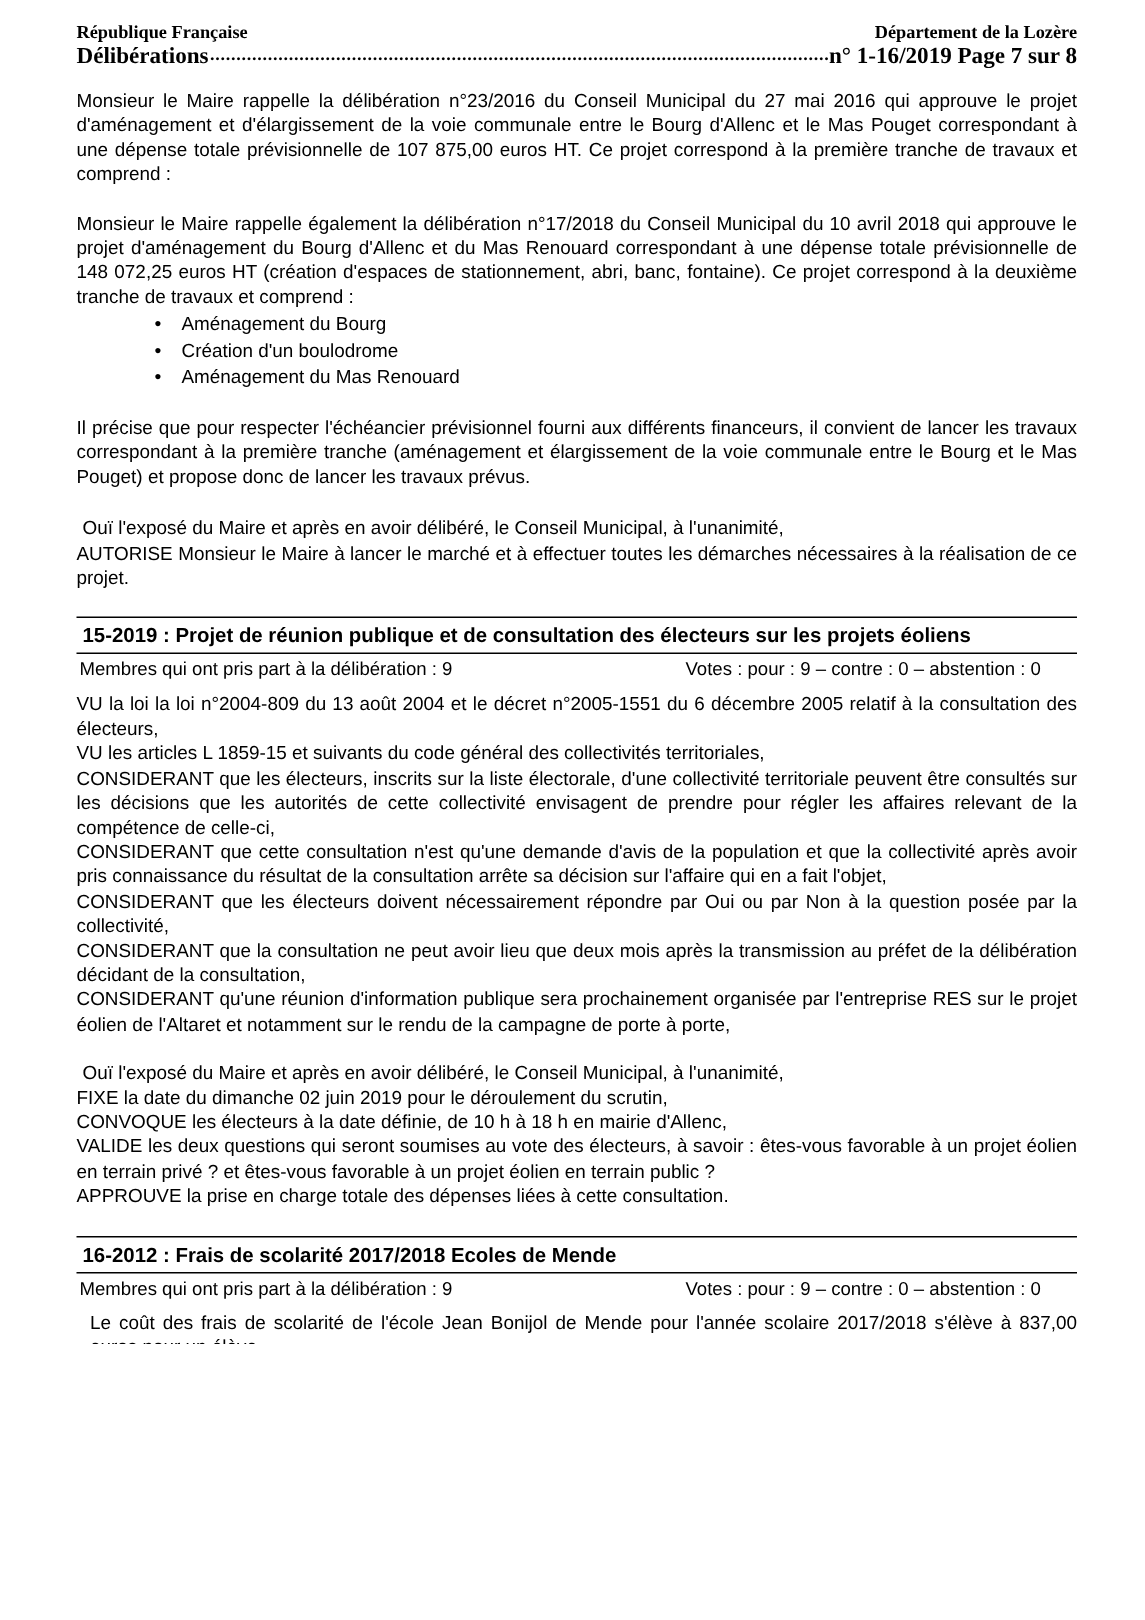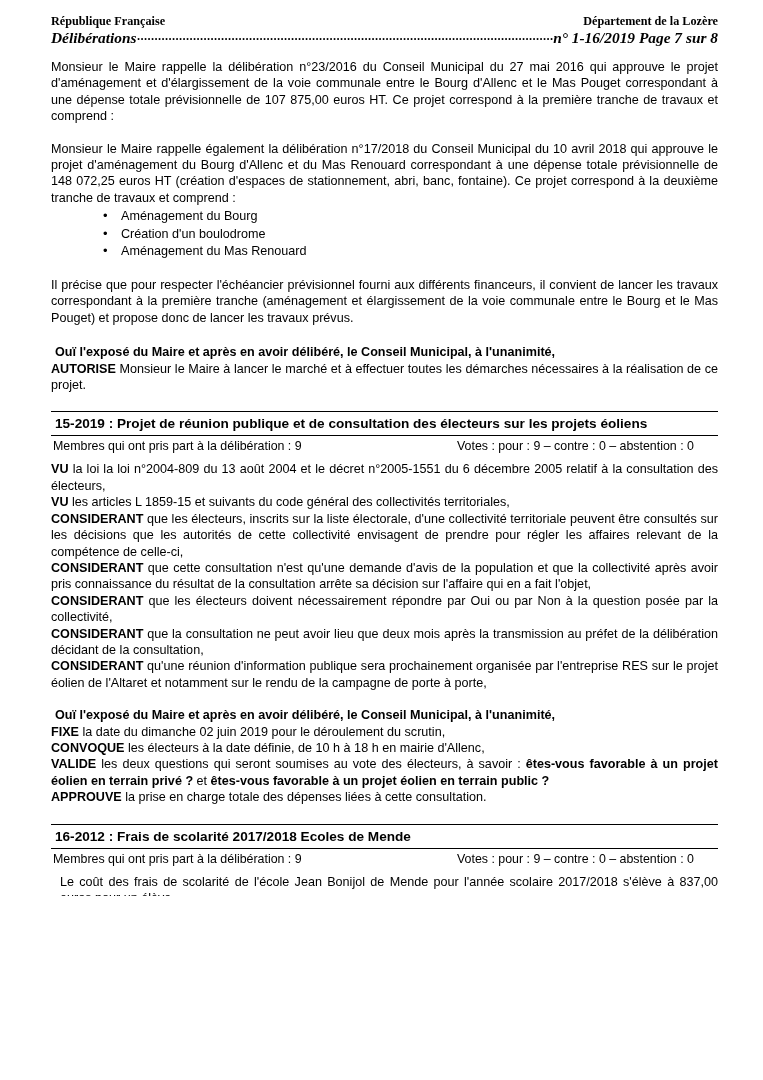--- a/index.html
+++ b/index.html
@@ -35,21 +35,20 @@
     align-items: baseline;
     font-size: 12.2px;
     line-height: 14px;
   }
   .hdr-row2 {
     display: flex;
     align-items: flex-start;
     font-size: 15.4px;
     line-height: 19px;
     white-space: nowrap;
-    font-style: italic;
   }
   .hdr-leader {
     flex: 1 1 auto;
     overflow: hidden;
     font-size: 12px;
     letter-spacing: 0.5px;
     padding: 0 1px;
     position: relative;
     top: -1px;
   }
@@ -79,21 +78,21 @@
     padding-left: 18px;
   }
   ul.blist li::before {
     content: "\2022";
     position: absolute;
     left: 0;
     top: -1px;
     font-size: 13px;
   }
 
-  b, .b { font-weight: bold; }
+  b, .b { font-weight: normal; }
 
   
   .delib-rule {
     border-top: 1.6px solid #000;
     margin: 0;
     height: 0;
     font-size: 0;
     line-height: 0;
   }
   .delib-title {

